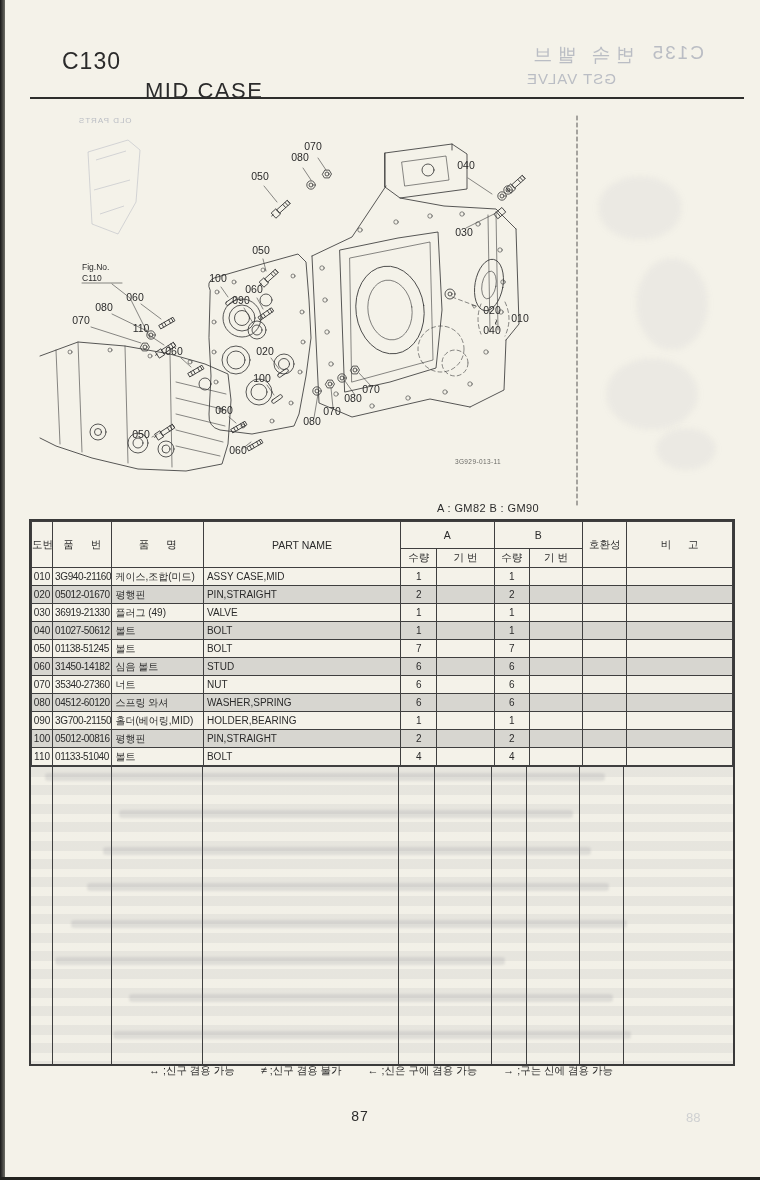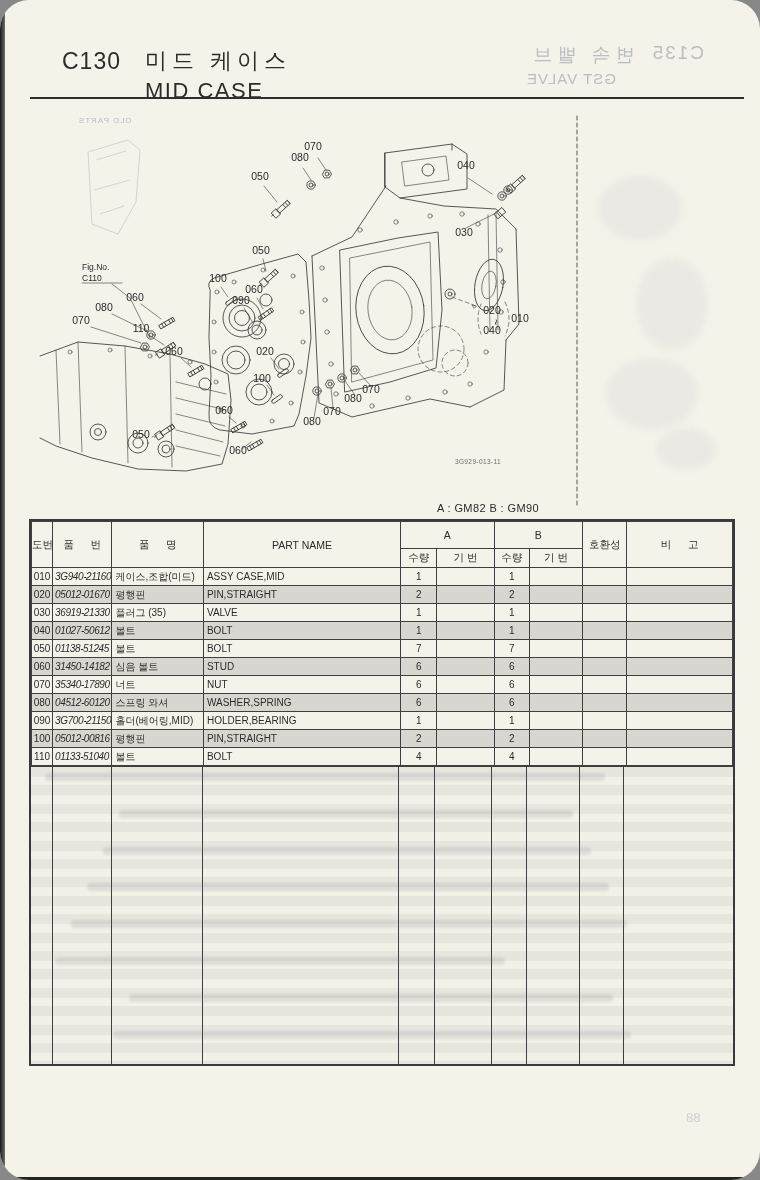--- a/index.html
+++ b/index.html
@@ -1,17 +1,17 @@
 <!DOCTYPE html>
 <html><head>
 <meta charset="utf-8">
 <style>
   html,body{margin:0;padding:0;background:#888;}
   .page{position:relative;width:760px;height:1180px;background:#f4f2e9;overflow:hidden;
-        font-family:"Liberation Sans","DejaVu Sans",sans-serif;color:#2b2b2b;border-radius:29px;}
+        font-family:"Liberation Sans","DejaVu Sans",sans-serif;color:#2b2b2b;}
   
   .edge-left{position:absolute;left:0;top:0;width:5px;height:1180px;
              background:linear-gradient(90deg,#181818,#6e6e66);}
   .edge-bottom{position:absolute;left:0;bottom:0;width:760px;height:3px;background:#23231f;}
   
   .code{position:absolute;left:62px;top:48px;font-size:23px;letter-spacing:1px;}
   .title-ko{position:absolute;left:145px;top:46px;font-size:22px;letter-spacing:5px;font-weight:500;}
   .title-en{position:absolute;left:145px;top:78px;font-size:22px;letter-spacing:1.5px;}
   .head-rule{position:absolute;left:30px;top:97px;width:714px;height:2px;background:#2e2e2c;}
   
@@ -26,25 +26,25 @@
   .ghost-blob{position:absolute;background:rgba(128,134,150,.07);border-radius:50%;filter:blur(3px);}
   
   .variant-note{position:absolute;left:397px;top:502px;width:182px;text-align:center;
                 font-size:11px;letter-spacing:.4px;}
   
   .parts-table{position:absolute;left:29px;top:519px;width:702px;border:2px solid #3a3a3a;}
   table.pt{border-collapse:collapse;width:100%;table-layout:fixed;}
   .pt td,.pt th{border:1px solid #3f3f3f;font-weight:normal;font-size:10px;
                 padding:0;overflow:hidden;white-space:nowrap;vertical-align:middle;}
   .pt thead th{font-size:10.5px;text-align:center;}
-  .pt .wide{letter-spacing:7px;text-indent:7px;font-family:Liberation Serif, serif;}
+  .pt .wide{letter-spacing:7px;text-indent:7px;}
   .pt .h1{height:27px;} .pt .h2{height:19px;}
   .pt tbody td{height:17px;}
   .pt .c{text-align:center;}
-  .pt .pn{letter-spacing:-.4px;padding-left:2px;font-style:italic;}
+  .pt .pn{letter-spacing:-.4px;padding-left:2px;}
   .pt .nm{padding-left:3px;}
   .pt tr.shaded td{background:#d7d6d0;}
   .table-empty{position:relative;height:297px;border-top:1px solid #3f3f3f;
      background:repeating-linear-gradient(180deg,rgba(112,115,126,.10) 0 10px,rgba(112,115,126,.015) 10px 18.4px);}
   .table-empty .vline{position:absolute;top:0;bottom:0;width:1px;background:#3f3f3f;}
   .streak{position:absolute;height:8px;background:rgba(105,108,120,.14);filter:blur(1.2px);border-radius:3px;}
   
   .legend{position:absolute;left:30px;top:1064px;width:702px;display:flex;
           justify-content:center;gap:26px;font-size:10.5px;}
   .legend .sym{margin-right:3px;font-size:11px;}
@@ -61,21 +61,20 @@
   .drawno{font-size:6.5px;fill:#6a6a66;text-anchor:middle;letter-spacing:.4px;}
 </style>
 </head>
 <body>
 
 <div class="page">
   <div class="edge-left"></div>
   <div class="edge-bottom"></div>
 
   <div class="code">C130</div>
-  <div class="title-ko">미드 케이스</div>
   <div class="title-en">MID CASE</div>
   <div class="head-rule"></div>
 
   <div class="ghost ghost-head">
     <div class="r1">
       <span class="g-code">C135</span>
       <span class="g-ko">변속 밸브</span>
     </div>
     <div class="r2">GST VALVE</div>
   </div>
@@ -361,21 +360,21 @@
             <td class="c">2</td>
             <td class="c"></td>
             <td class="c">2</td>
             <td class="c"></td>
             <td class="c"></td>
             <td class="nm"></td>
           </tr>
           <tr>
             <td class="c">030</td>
             <td class="pn">36919-21330</td>
-            <td class="nm">플러그 (35)</td>
+            <td class="nm">플러그 (49)</td>
             <td class="nm">VALVE</td>
             <td class="c">1</td>
             <td class="c"></td>
             <td class="c">1</td>
             <td class="c"></td>
             <td class="c"></td>
             <td class="nm"></td>
           </tr>
           <tr class="shaded">
             <td class="c">040</td>
@@ -408,21 +407,21 @@
             <td class="nm">STUD</td>
             <td class="c">6</td>
             <td class="c"></td>
             <td class="c">6</td>
             <td class="c"></td>
             <td class="c"></td>
             <td class="nm"></td>
           </tr>
           <tr>
             <td class="c">070</td>
-            <td class="pn">35340-17890</td>
+            <td class="pn">35340-27360</td>
             <td class="nm">너트</td>
             <td class="nm">NUT</td>
             <td class="c">6</td>
             <td class="c"></td>
             <td class="c">6</td>
             <td class="c"></td>
             <td class="c"></td>
             <td class="nm"></td>
           </tr>
           <tr class="shaded">
@@ -489,14 +488,21 @@
         <div class="streak" style="top: 42.8px; left: 88px; width: 454px;"></div>
         <div class="streak" style="top: 79.6px; left: 72px; width: 488px;"></div>
         <div class="streak" style="top: 116.4px; left: 56px; width: 522px;"></div>
         <div class="streak" style="top: 153.2px; left: 40px; width: 556px;"></div>
         <div class="streak" style="top: 190px; left: 24px; width: 450px;"></div>
         <div class="streak" style="top: 226.8px; left: 98px; width: 484px;"></div>
         <div class="streak" style="top: 263.6px; left: 82px; width: 518px;"></div>
       </div>
   </div>
 
-
+  <div class="legend" id="legend">
+      <span><span class="sym">↔</span><span>;신구 겸용 가능</span></span>
+      <span><span class="sym">≠</span><span>;신구 겸용 불가</span></span>
+      <span><span class="sym">←</span><span>;신은 구에 겸용 가능</span></span>
+      <span><span class="sym">→</span><span>;구는 신에 겸용 가능</span></span>
+    </div>
+
+  <div class="pageno">87</div>
 </div>
 
 </body></html>

